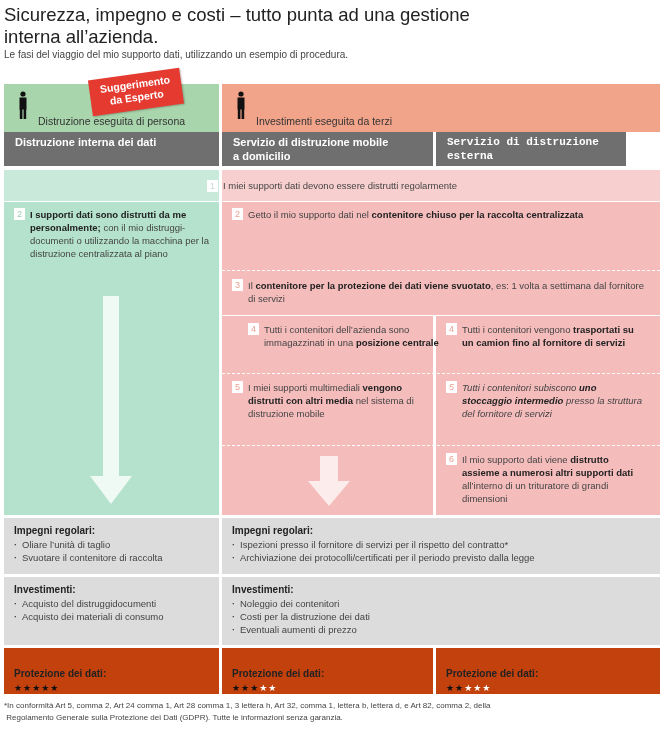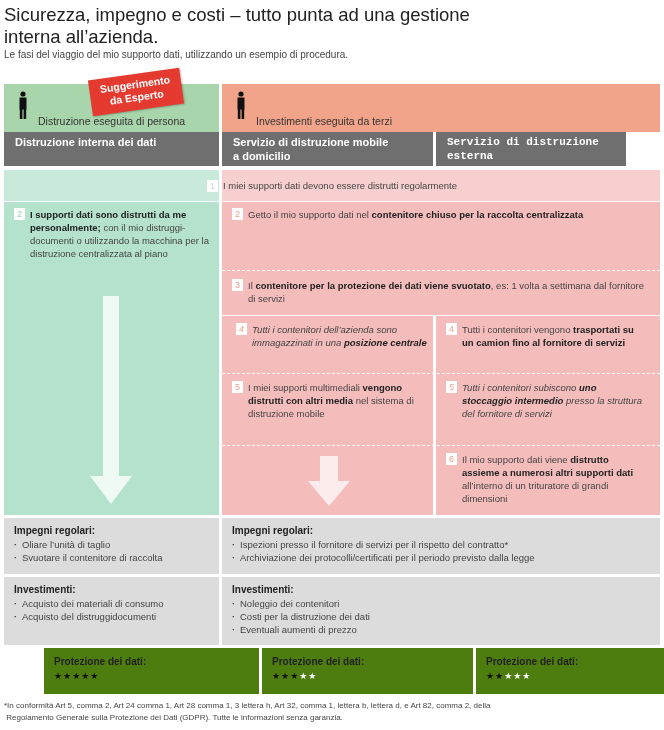--- a/index.html
+++ b/index.html
@@ -52,21 +52,21 @@
   .gray-box .gh { font-weight: bold; color: #222; font-size: 10px; margin-bottom: 1px; }
   .gray-box ul { list-style: none; }
   .gray-box li { padding-left: 8px; position: relative; }
   .gray-box li::before { content: "·"; position: absolute; left: 0; top: 0; font-weight: bold; }
 
   .imp1 { left: 4px; top: 518px; width: 215px; height: 56px; }
   .imp2 { left: 222px; top: 518px; width: 438px; height: 56px; }
   .inv1 { left: 4px; top: 577px; width: 215px; height: 68px; }
   .inv2 { left: 222px; top: 577px; width: 438px; height: 68px; }
 
-  .prot { background: #4d7c0f; padding: 8px 10px; margin-left: 40px; }
+  .prot { background: #c2410c; padding: 20px 10px; }
   .prot .gh { font-weight: bold; color: #222; font-size: 10px; }
   .stars { margin-top: 4px; font-size: 9px; letter-spacing: 1px; }
   .star-on { color: #111; }
   .star-off { color: #ffffff; }
   .p1 { left: 4px; top: 648px; width: 215px; height: 46px; }
   .p2 { left: 222px; top: 648px; width: 211px; height: 46px; }
   .p3 { left: 436px; top: 648px; width: 224px; height: 46px; }
 
   .footnote { left: 4px; top: 700px; width: 640px; font-size: 8px; line-height: 12px; color: #444; }
 </style>
@@ -130,21 +130,21 @@
 </div>
 
 <div class="step" style="left:232px; top:208px; width:420px;">
   <span class="num">2</span><span class="txt"><span>Getto il mio supporto dati nel </span><b>contenitore chiuso per la raccolta centralizzata</b></span>
 </div>
 
 <div class="step" style="left:232px; top:279px; width:420px;">
   <span class="num">3</span><span class="txt" style="width:400px;"><span>Il </span><b>contenitore per la protezione dei dati viene svuotato</b><span>, es: 1 volta a settimana dal fornitore di servizi</span></span>
 </div>
 
-<div class="step" style="left:236px; top:323px; width:196px;font-style:italic;">
+<div class="step" style="left:248px; top:323px; width:196px;">
   <span class="num">4</span><span class="txt" style="width:176px;"><span>Tutti i contenitori dell’azienda sono immagazzinati in una </span><b>posizione centrale</b></span>
 </div>
 
 <div class="step" style="left:232px; top:381px; width:196px;">
   <span class="num">5</span><span class="txt" style="width:176px;"><span>I miei supporti multimediali </span><b>vengono distrutti con altri media</b><span> nel sistema di distruzione mobile</span></span>
 </div>
 
 <div class="step" style="left:446px; top:323px; width:210px;">
   <span class="num">4</span><span class="txt" style="width:185px;"><span>Tutti i contenitori vengono </span><b>trasportati su un camion fino al fornitore di servizi</b></span>
 </div>
@@ -177,22 +177,22 @@
   <div class="gh">Impegni regolari:</div>
   <ul>
     <li>Ispezioni presso il fornitore di servizi per il rispetto del contratto*</li>
     <li>Archiviazione dei protocolli/certificati per il periodo previsto dalla legge</li>
   </ul>
 </div>
 
 <div class="abs gray-box inv1">
   <div class="gh">Investimenti:</div>
   <ul>
+    <li>Acquisto del distruggidocumenti</li>
     <li>Acquisto dei materiali di consumo</li>
-    <li>Acquisto del distruggidocumenti</li>
   </ul>
 </div>
 <div class="abs gray-box inv2">
   <div class="gh">Investimenti:</div>
   <ul>
     <li>Noleggio dei contenitori</li>
     <li>Costi per la distruzione dei dati</li>
     <li>Eventuali aumenti di prezzo</li>
   </ul>
 </div>

